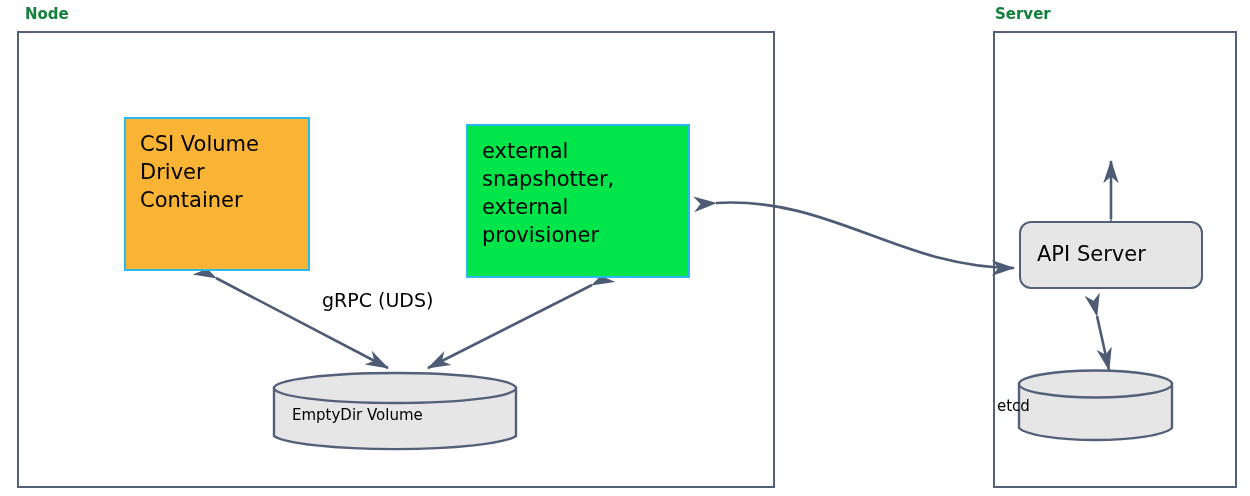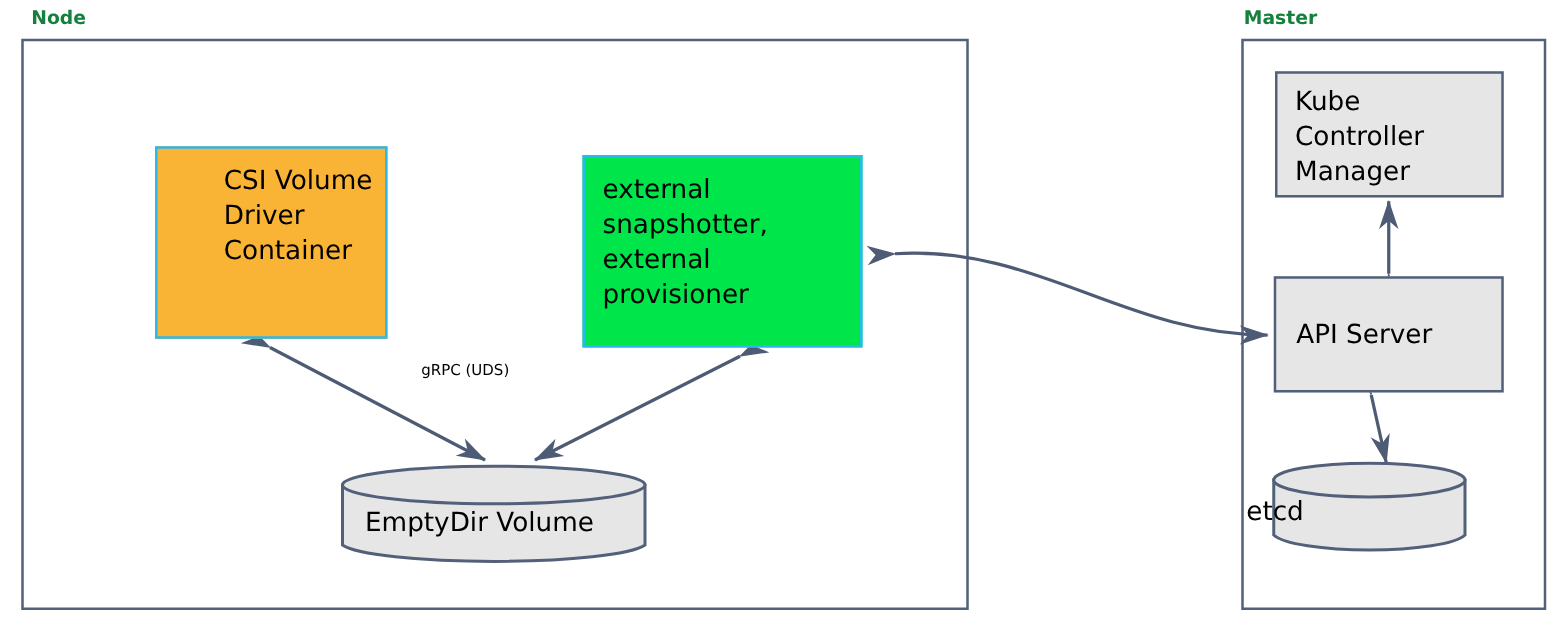--- a/index.html
+++ b/index.html
@@ -13,30 +13,30 @@
   .ss-title{position:absolute;font-size:22px;color:#000;white-space:nowrap;line-height:1.1;}
   .node-box{position:absolute;box-sizing:border-box;display:flex;align-items:flex-start;}
   .node-box .txt{font-size:21px;line-height:1.33;padding:12px 0 0 14px;white-space:pre-line;}
   .orange{background:#f9b335;border:2px solid #2ab8ef;}
   .green{background:#00e64a;border:2px solid #2ab8ef;}
   .grey{background:#e6e6e6;border:2px solid #53607a;}
   .grey .txt{padding:9px 0 0 14px;}
   .greycenter{display:flex;align-items:center;}
   .greycenter .txt{padding:0 0 0 16px;}
   .cyl{position:absolute;}
-  .cyl-label{position:absolute;font-size:21px;color:#000;white-space:nowrap;}
-  .edge-label{position:absolute;font-size:12px;color:#000;white-space:nowrap;margin-left:15px;}
+  .cyl-label{position:absolute;font-size:15px;color:#000;white-space:nowrap;}
+  .edge-label{position:absolute;font-size:19px;color:#000;white-space:nowrap;}
 </style>
 </head>
 <body>
 
 <div class="stage">
 
   <div class="grp-label" style="left:25px;top:7px;">Node</div>
-  <div class="grp-label" style="left:995px;top:7px;">Master</div>
+  <div class="grp-label" style="left:995px;top:7px;">Server</div>
 
   <div class="grp-box" style="left:17px;top:31px;width:758px;height:457px;"></div>
   <div class="grp-box" style="left:993px;top:31px;width:244px;height:457px;"></div>
 
 
   <svg class="layer" viewBox="0 0 1250 496" preserveAspectRatio="none">
     <defs>
       <marker id="ah" markerWidth="10" markerHeight="10" refX="8.6" refY="3.2" orient="auto" markerUnits="strokeWidth">
         <path d="M0,0.2 L9,3.2 L0,6.2 L2.6,3.2 Z" fill="#4d5b74"></path>
       </marker>
@@ -59,21 +59,21 @@
 
     <g>
       <line x1="1111" y1="219" x2="1111" y2="161" stroke="#4d5b74" stroke-width="2.6" marker-start="url(#ah)" marker-end="url(#ah2)"></line>
     </g>
 
     <g>
       <line x1="1097" y1="316" x2="1109" y2="370" stroke="#4d5b74" stroke-width="2.6" marker-start="url(#ah)" marker-end="url(#ah2)"></line>
     </g>
   </svg>
 
-  <div class="node-box orange" style="left:124px;top:117px;width:186px;height:154px;padding-left:39px;">
+  <div class="node-box orange" style="left:124px;top:117px;width:186px;height:154px;">
     <div class="txt">CSI Volume
 Driver
 Container</div>
   </div>
 
   <div class="node-box green" style="left:466px;top:124px;width:224px;height:154px;">
     <div class="txt">external
 snapshotter,
 external
 provisioner</div>
@@ -82,27 +82,22 @@
   <div class="edge-label" style="left:322px;top:289px;">gRPC (UDS)</div>
 
   <div class="cyl" style="left:272px;top:371px;width:246px;height:82px;">
     <svg width="246" height="82" viewBox="0 0 246 82">
       <path d="M2,17 L2,65 A123,16 0 0 0 244,65 L244,17 Z" fill="#e6e6e6" stroke="#53607a" stroke-width="2.4"></path>
       <ellipse cx="123" cy="17" rx="121" ry="15" fill="#e6e6e6" stroke="#53607a" stroke-width="2.4"></ellipse>
     </svg>
   </div>
   <div class="cyl-label" style="left:292px;top:406px;">EmptyDir Volume</div>
 
-  <div class="node-box grey" style="left:1020px;top:57px;width:183px;height:101px;">
-    <div class="txt">Kube
-Controller
-Manager</div>
-  </div>
 
-  <div class="node-box grey greycenter" style="left:1019px;top:221px;width:184px;height:93px;">
+  <div class="node-box grey greycenter" style="left:1019px;top:221px;width:184px;height:68px;border-radius:12px;">
     <div class="txt" style="font-size:21px;">API Server</div>
   </div>
 
   <div class="cyl" style="left:1017px;top:369px;width:157px;height:76px;">
     <svg width="157" height="76" viewBox="0 0 157 76">
       <path d="M2,15 L2,59 A78,15 0 0 0 155,59 L155,15 Z" fill="#e6e6e6" stroke="#53607a" stroke-width="2.4"></path>
       <ellipse cx="78.5" cy="15" rx="76.5" ry="13.5" fill="#e6e6e6" stroke="#53607a" stroke-width="2.4"></ellipse>
     </svg>
   </div>
   <div class="cyl-label" style="left:997px;top:397px;">etcd</div>

